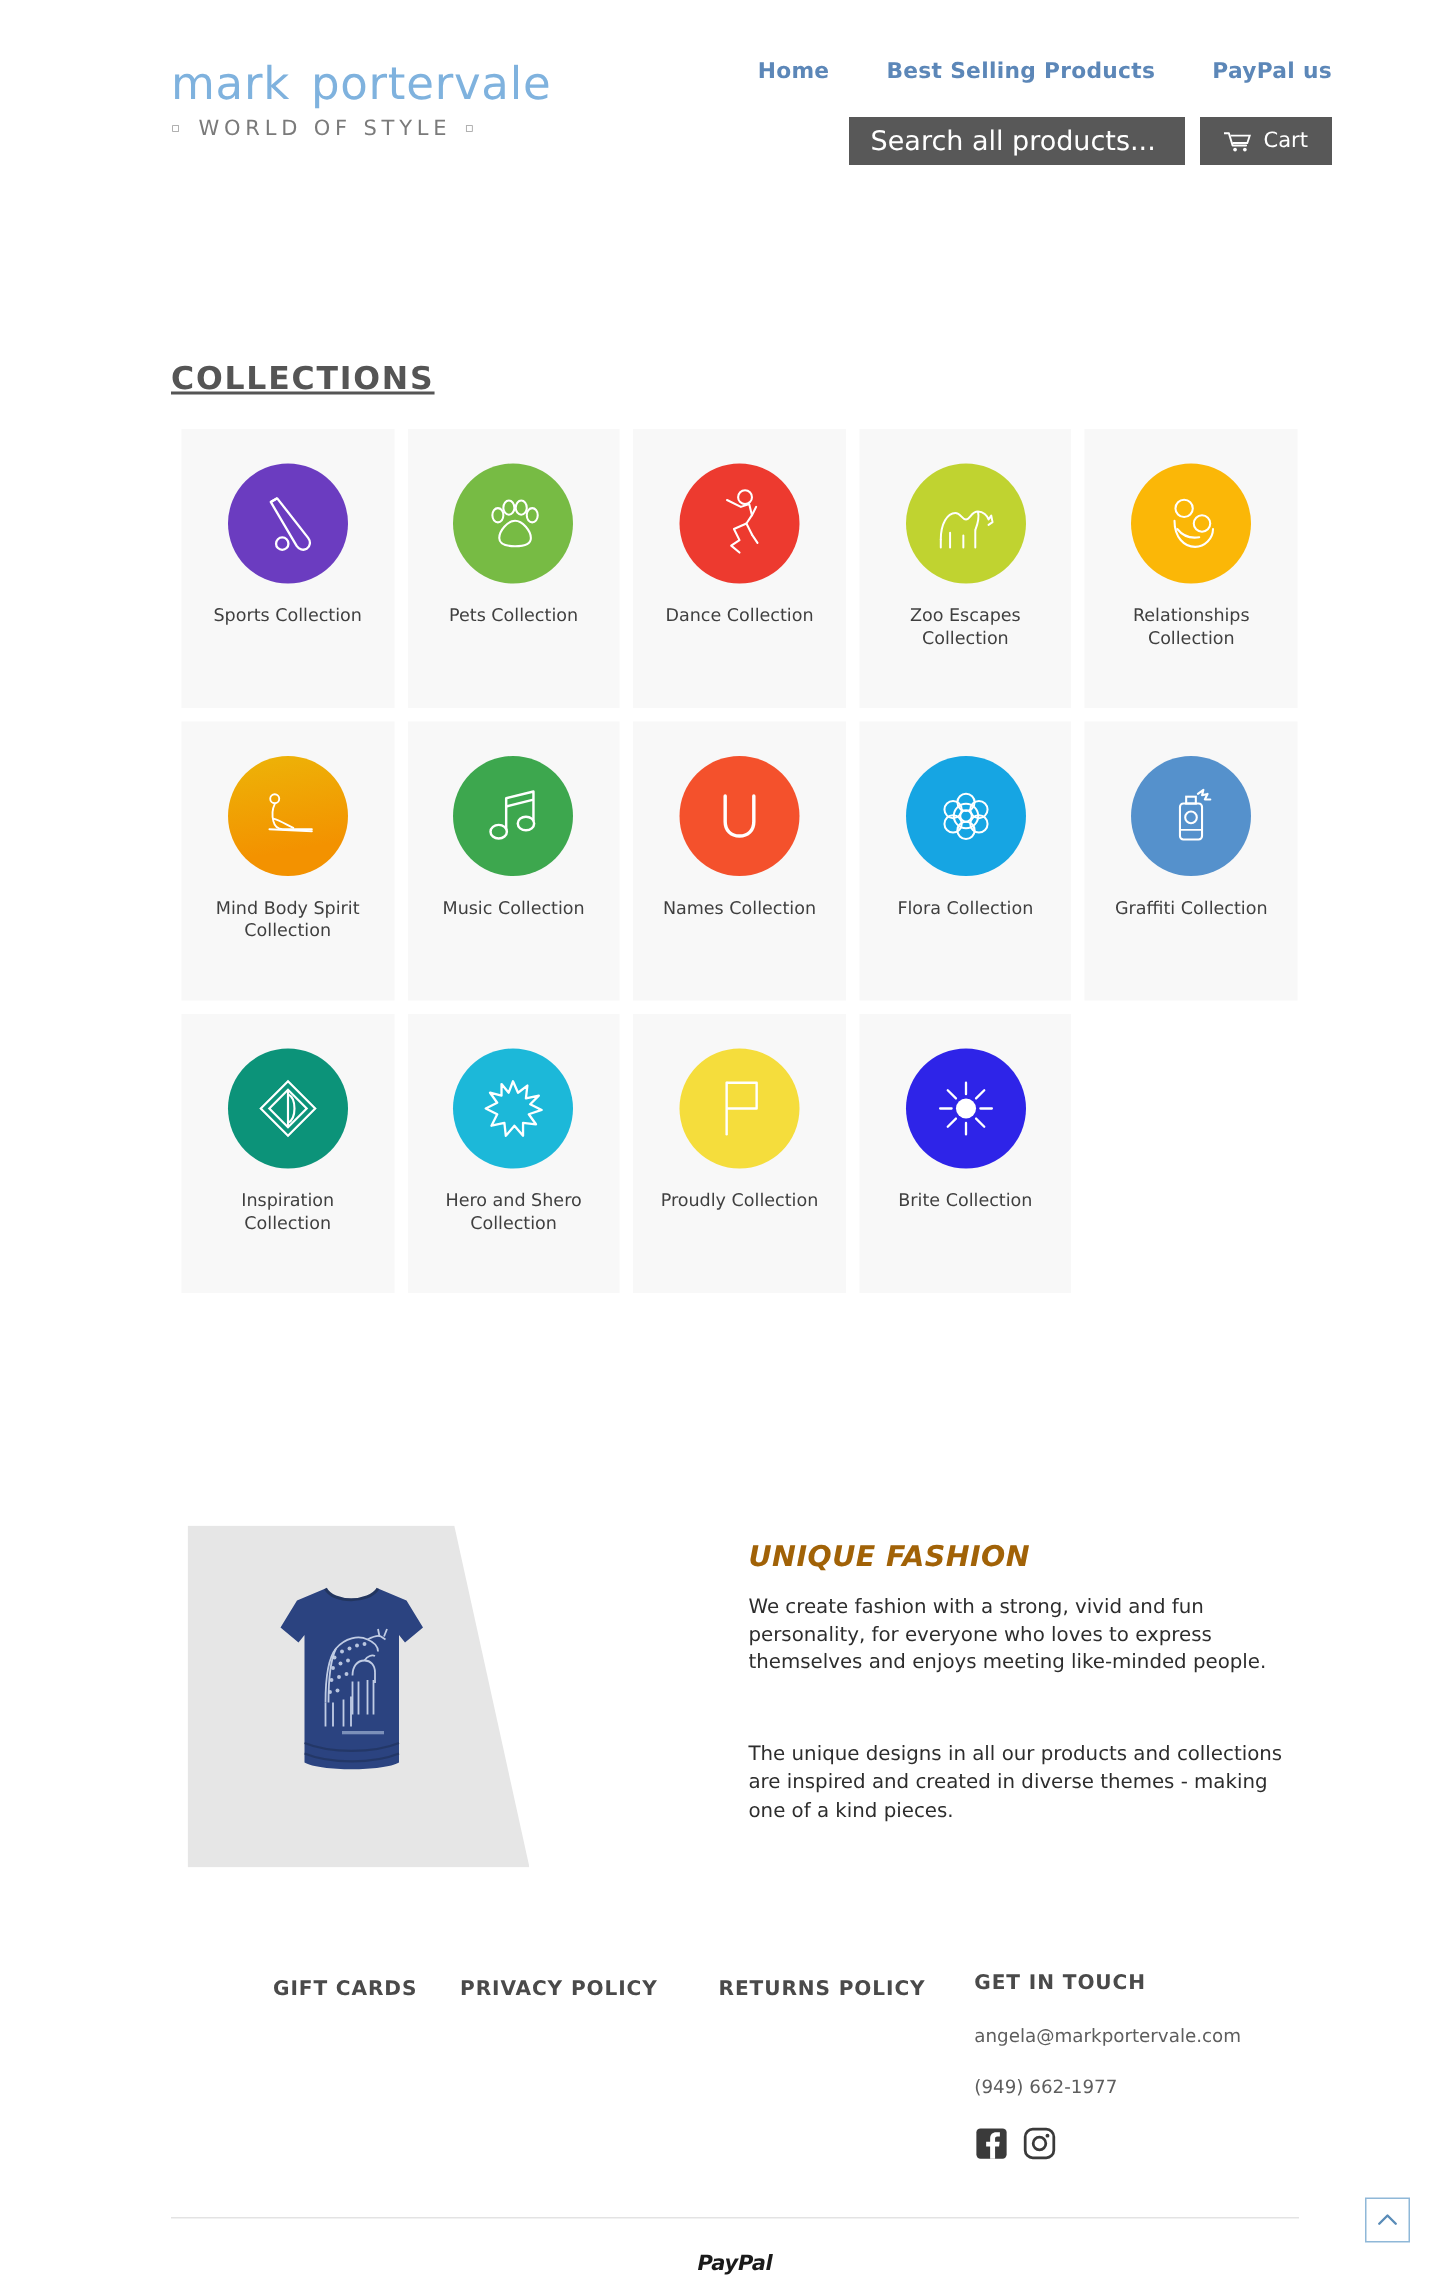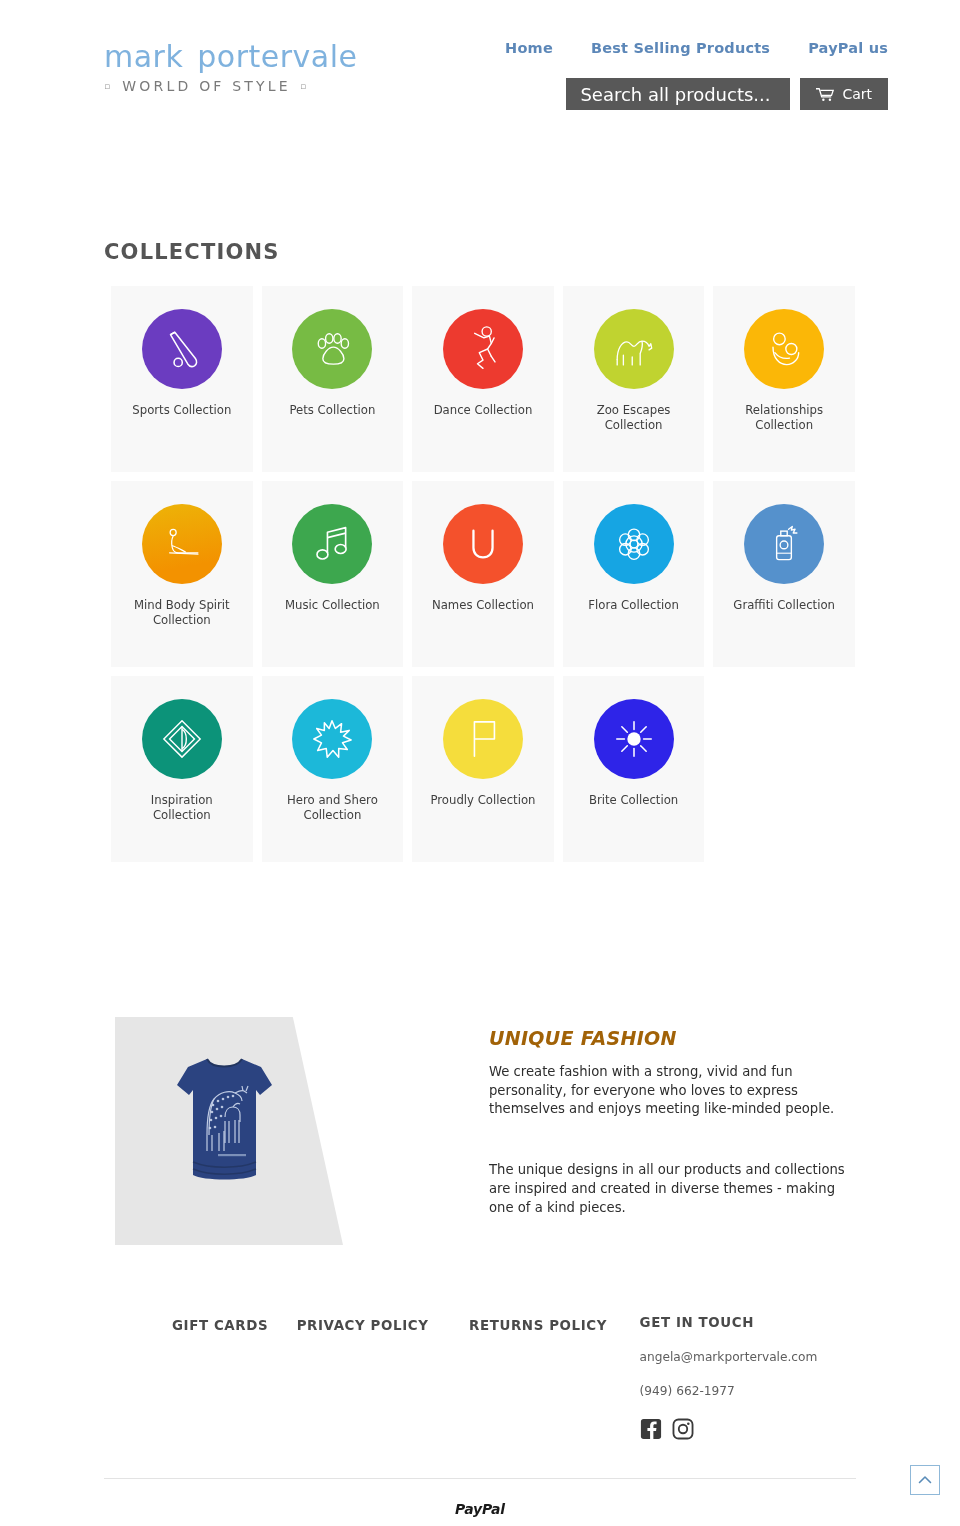--- a/index.html
+++ b/index.html
@@ -6,21 +6,21 @@
   html, body { margin:0; padding:0; }
   body {
     width: 960px;
     height: 1526px;
     background: #ffffff;
     font-family: "DejaVu Sans", sans-serif;
     color: #3d3d3d;
     overflow: hidden;
     position: relative;
   }
-  .page { width: 960px; position: relative; }
+  .page { width: 960px; position: relative; padding-left: 10px; }
 
   
   .header { position:relative; height: 140px; }
   .logo { position:absolute; left:104px; top:42px; width: 300px; }
   .logo-main {
     font-family: "DejaVu Sans", sans-serif;
     font-size: 30px;
     color: #7fb2de;
     letter-spacing: 0.5px;
     line-height: 1;
@@ -73,20 +73,21 @@
   }
 
   
   .collections-wrap { padding: 0 0 0 0; }
   .section-title {
     margin: 0 0 0 104px;
     font-size: 21px;
     font-weight: bold;
     color: #555555;
     letter-spacing: 1.2px;
+    text-decoration: underline;
   }
   .grid {
     width: 752px;
     margin: 22px 0 0 111px;
     display: flex;
     flex-wrap: wrap;
     gap: 9px 9px;
   }
   .tile {
     width: 141.6px;

